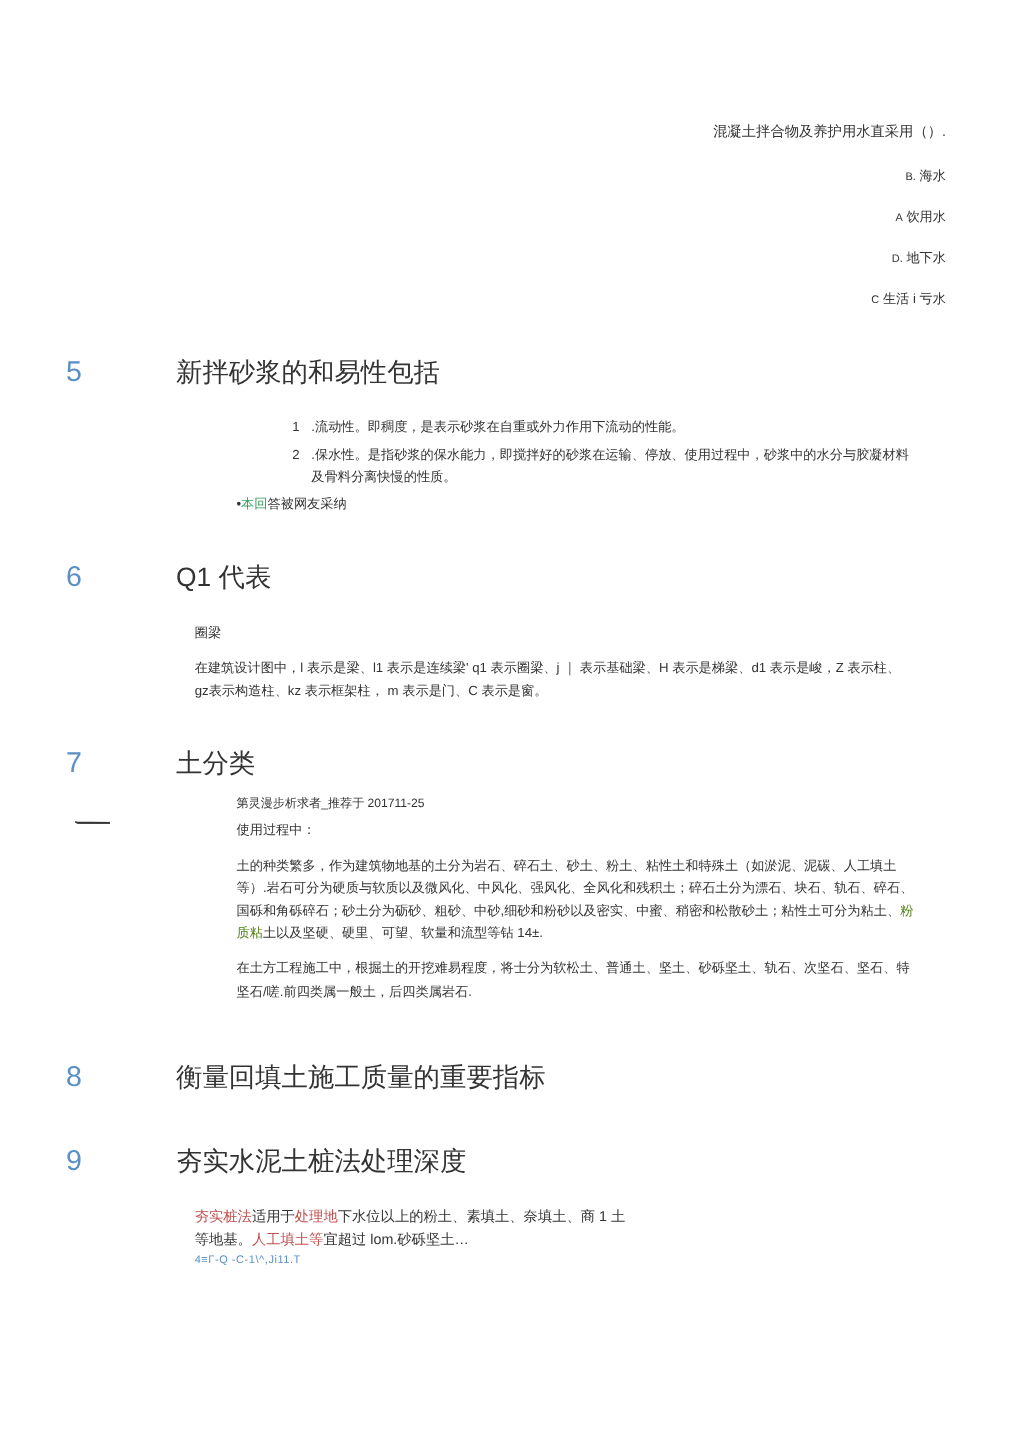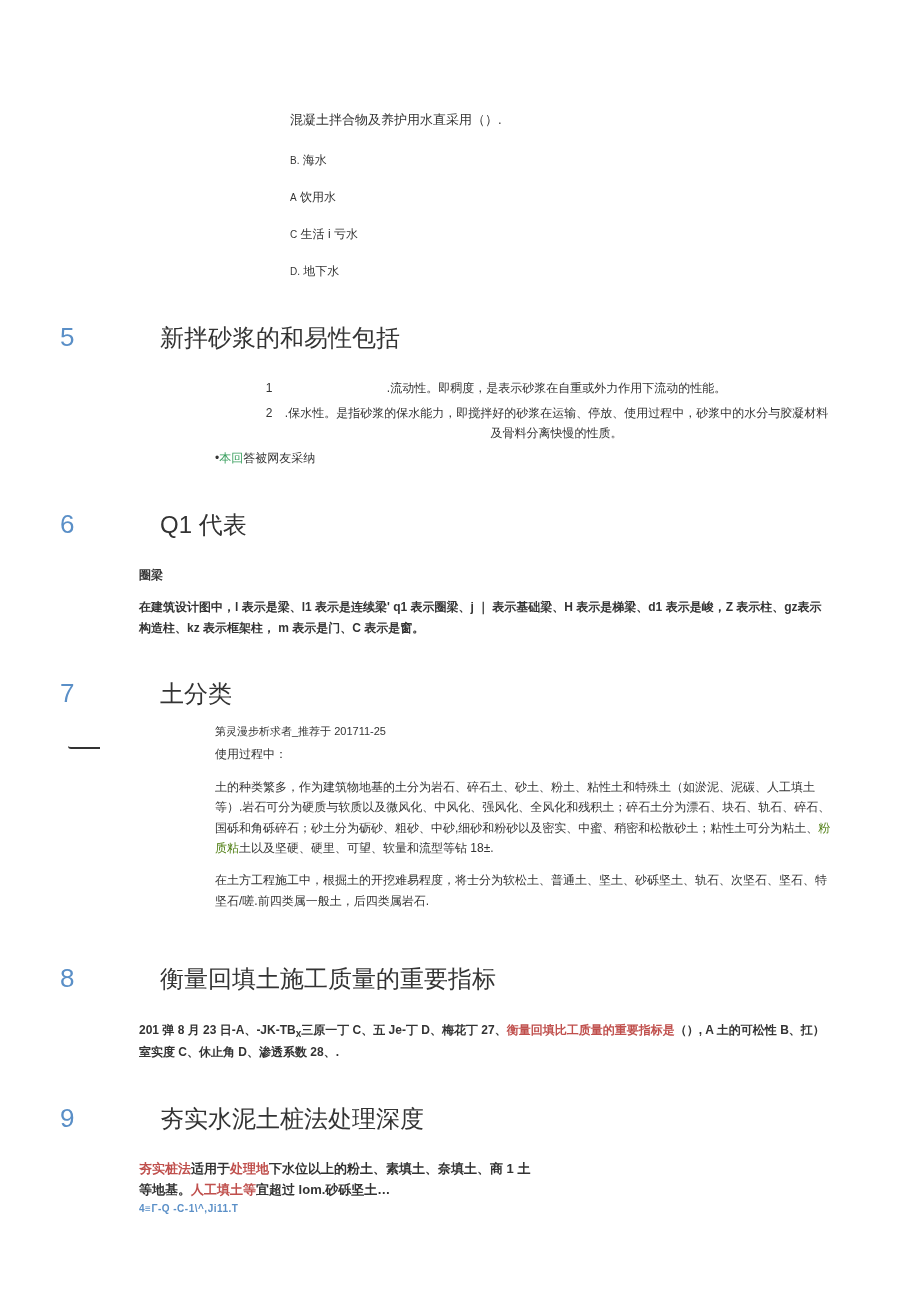--- a/index.html
+++ b/index.html
@@ -6,21 +6,21 @@
   body {
     font-family: "Microsoft YaHei", "SimSun", sans-serif;
     background: #ffffff;
     width: 920px;
     color: #333;
     padding: 110px 60px 60px 60px;
     font-size: 12px;
     line-height: 1.6;
   }
   .section { margin-bottom: 35px; }
-  .section:first-child { margin-bottom: 35px; }
+  .section:first-child { margin-bottom: 35px; text-align: right; }
   .opts { margin-left: 230px; }
   .opt-q { font-size: 13px; margin-bottom: 20px; }
   .opt { font-size: 12px; margin-bottom: 18px; }
   .small-pre { font-size: 10px; }
   .hdr { display: flex; align-items: baseline; margin-bottom: 20px; }
   .num {
     font-size: 26px;
     color: #5a8fc7;
     width: 100px;
     font-weight: 400;
@@ -29,33 +29,32 @@
   .title {
     font-size: 24px;
     color: #333;
     font-weight: 400;
   }
   .body-ind {
     margin-left: 195px;
     margin-right: 30px;
   }
   .body-ind2 {
-    margin-left: 79px;
+    margin-left: 117px;
     margin-right: 30px;
-    font-weight: bold;
   }
   .para { margin-bottom: 12px; font-size: 12px; line-height: 1.7; }
   .para-s { margin-bottom: 4px; font-size: 11px; }
   .green { color: #3a9f5f; }
   .blue-link { color: #4d7c0f; }
   .red { color: #c0504d; }
   .small-meta { font-size: 10px; color: #5a8fc7; letter-spacing: 0.5px; }
   .list-row { display: flex; margin-bottom: 4px; font-size: 12px; line-height: 1.7; }
   .list-num { width: 28px; flex-shrink: 0; text-align: center; }
-  .list-txt { flex: 1; text-align: center; }
+  .list-txt { flex: 1; }
   .sub-note { margin-top: 6px; font-size: 12px; }
   .tick {
     position: relative;
     width: 100px;
     flex-shrink: 0;
   }
   .tick::after {
     content: "";
     position: absolute;
     left: 8px;
@@ -74,26 +73,26 @@
     <div class="opt-q">混凝土拌合物及养护用水直采用（）.</div>
     <div class="opt">
       <span class="small-pre">B.</span>
       <span>海水</span>
     </div>
     <div class="opt">
       <span class="small-pre">A</span>
       <span>饮用水</span>
     </div>
     <div class="opt">
+      <span class="small-pre">D.</span>
+      <span>地下水</span>
+    </div>
+    <div class="opt">
       <span class="small-pre">C</span>
       <span>生活 i 亏水</span>
-    </div>
-    <div class="opt">
-      <span class="small-pre">D.</span>
-      <span>地下水</span>
     </div>
   </div>
 </div>
 
 <div class="section">
   <div class="hdr">
     <div class="num">5</div>
     <div class="title">新拌砂浆的和易性包括</div>
   </div>
   <div class="body-ind">
@@ -126,36 +125,31 @@
   <div class="hdr" style="margin-bottom:8px;">
     <div class="num">7</div>
     <div class="title">土分类</div>
   </div>
   <div style="display:flex;">
     <div class="tick"></div>
     <div style="flex:1; margin-left:55px; margin-right:27px;">
       <div class="para-s">第灵漫步析求者_推荐于 201711-25</div>
       <div class="para">使用过程中：</div>
       <div class="para">
-        <span>土的种类繁多，作为建筑物地基的土分为岩石、碎石土、砂土、粉土、粘性土和特殊土（如淤泥、泥碳、人工填土等）.岩石可分为硬质与软质以及微风化、中风化、强风化、全风化和残积土；碎石土分为漂石、块石、轨石、碎石、国砾和角砾碎石；砂土分为砺砂、粗砂、中砂,细砂和粉砂以及密实、中蜜、稍密和松散砂土；粘性土可分为粘土、</span><span class="blue-link">粉质粘</span><span>土以及坚硬、硬里、可望、软量和流型等钻 18±.</span>
+        <span>土的种类繁多，作为建筑物地基的土分为岩石、碎石土、砂土、粉土、粘性土和特殊土（如淤泥、泥碳、人工填土等）.岩石可分为硬质与软质以及微风化、中风化、强风化、全风化和残积土；碎石土分为漂石、块石、轨石、碎石、国砾和角砾碎石；砂土分为砺砂、粗砂、中砂,细砂和粉砂以及密实、中蜜、稍密和松散砂土；粘性土可分为粘土、</span><span class="blue-link">粉质粘</span><span>土以及坚硬、硬里、可望、软量和流型等钻 14±.</span>
       </div>
       <div class="para">在土方工程施工中，根掘土的开挖难易程度，将士分为软松土、普通土、坚土、砂砾坚土、轨石、次坚石、坚石、特坚石/嗟.前四类属一般土，后四类属岩石.</div>
     </div>
   </div>
 </div>
 
 <div class="section">
   <div class="hdr">
     <div class="num">8</div>
     <div class="title">衡量回填土施工质量的重要指标</div>
-  </div>
-  <div class="body-ind2">
-    <div class="para">
-      <span>201 弹 8 月 23 日-A、-JK-TB</span><sub>x</sub><span>三原一丁 C、五 Je-丁 D、梅花丁 27、</span><span class="red">衡量回填比工质量的重要指标是</span><span>（）, A 土的可松性 B、扛）室实度 C、休止角 D、渗透系数 28、.</span>
-    </div>
   </div>
 </div>
 
 <div class="section">
   <div class="hdr">
     <div class="num">9</div>
     <div class="title">夯实水泥土桩法处理深度</div>
   </div>
   <div class="body-ind2" style="font-size:13px;">
     <div>

